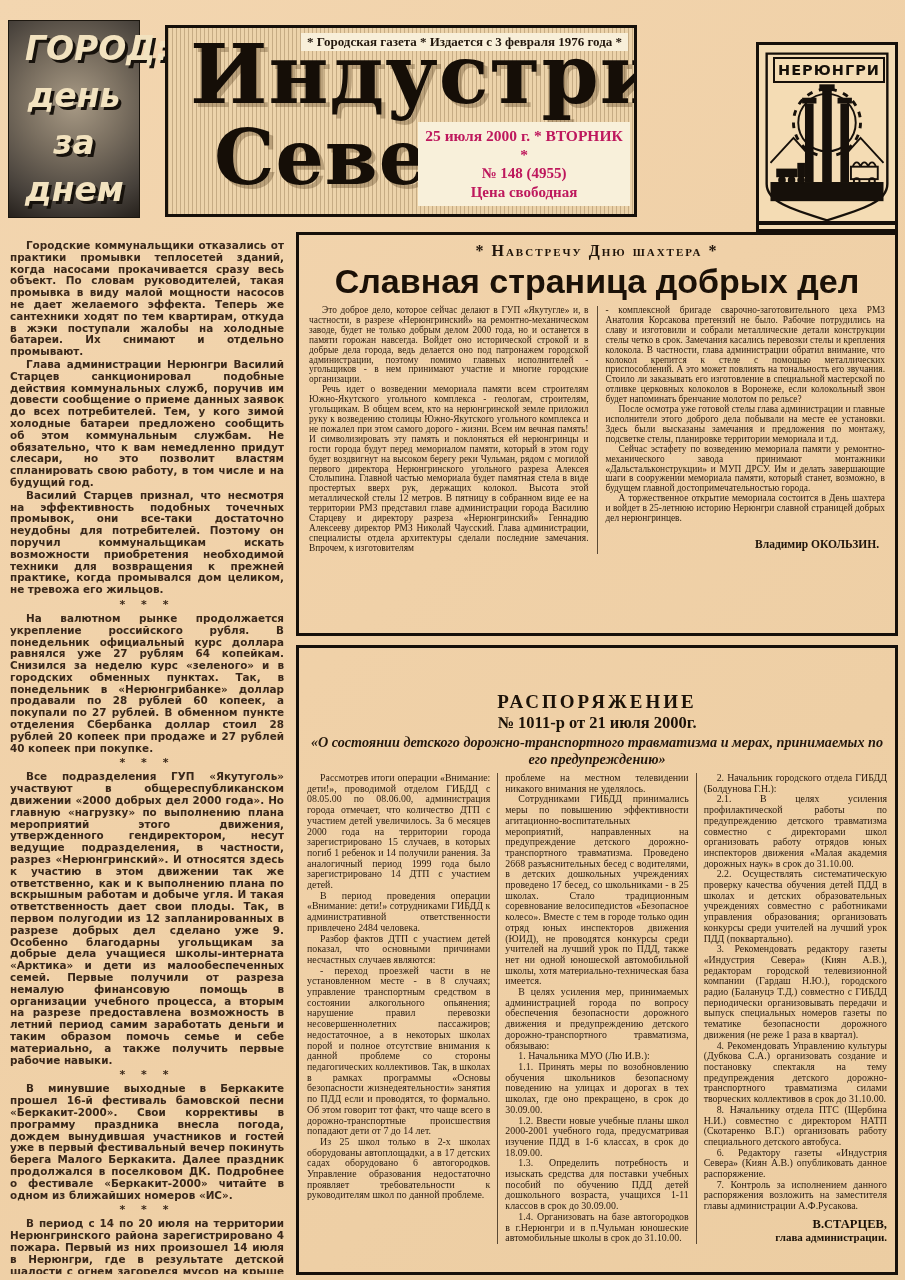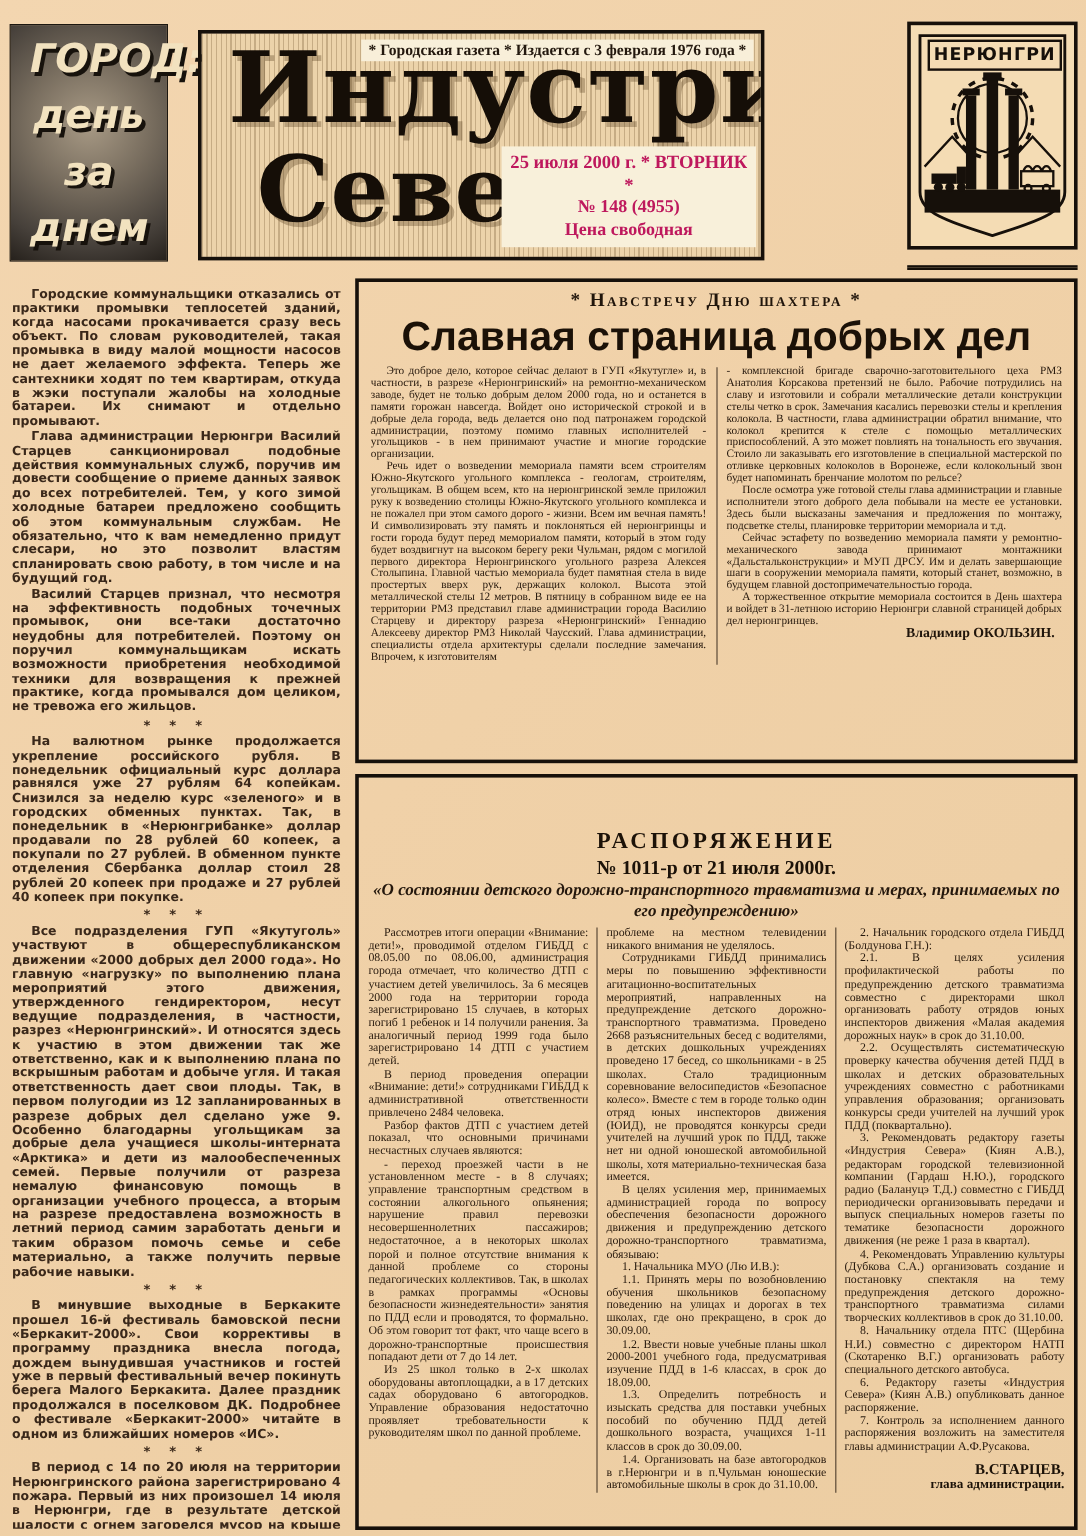--- a/index.html
+++ b/index.html
@@ -31,21 +31,21 @@
   .mast-title2{position:absolute;left:46px;top:88px;
            font-family:"DejaVu Serif",serif;font-weight:bold;font-size:76px;line-height:84px;
            color:#150e07;letter-spacing:1px;text-shadow:4px 4px 0 rgba(70,45,15,0.30);white-space:nowrap;}
   .datebox{position:absolute;right:4px;bottom:8px;width:212px;background:#f8f0da;
            text-align:center;padding:4px 2px;box-sizing:border-box;color:#be185d;}
   .datebox .d1{font-weight:bold;font-size:15.5px;line-height:19px;}
   .datebox .d2{font-weight:bold;font-size:15px;line-height:19px;}
   .datebox .d3{font-weight:bold;font-size:15px;line-height:19px;}
 
   
-  .emblem{position:absolute;left:756px;top:18px;width:142px;height:190px;
+  .emblem{position:absolute;left:756px;top:42px;width:142px;height:190px;
           border:3px solid #16100a;box-sizing:border-box;background:#f4dcb4;}
   .emblem svg{display:block;width:100%;height:100%;}
   .emblem-city{position:absolute;left:14px;top:12px;width:108px;height:22px;
           border:2px solid #16100a;display:flex;align-items:center;justify-content:center;
           font-family:"DejaVu Sans",sans-serif;font-weight:bold;font-size:14.5px;letter-spacing:1px;color:#16100a;}
   .emblem-rule{position:absolute;left:756px;top:221px;width:142px;height:4px;
           border-top:2px solid #16100a;border-bottom:2px solid #16100a;box-sizing:border-box;}
 
   
   .news{position:absolute;left:10px;top:240px;width:274px;height:1034px;overflow:hidden;
@@ -60,21 +60,21 @@
   .kicker{text-align:center;font-weight:bold;font-variant:small-caps;font-size:16px;line-height:20px;
           letter-spacing:2px;color:#20150b;}
   .headline{text-align:center;font-family:"Liberation Sans",sans-serif;font-weight:bold;
           font-size:34px;line-height:38px;color:#1b1107;margin:1px 0 6px 0;}
   .art-cols{display:flex;}
   .art-col{flex:1;font-size:9.4px;line-height:9.9px;text-align:justify;color:#27190d;}
   .art-col.c1{padding-right:8px;border-right:1px solid rgba(40,28,16,0.75);}
   .art-col.c2{padding-left:8px;}
   .art-col p{margin:0;text-indent:13px;}
   .art-col p.noind{text-indent:0;}
-  .byline{text-align:right;font-weight:bold;font-size:11.5px;margin-top:0;padding-right:6px;color:#20150b;}
+  .byline{text-align:right;font-weight:bold;font-size:11.5px;margin-top:16px;padding-right:6px;color:#20150b;}
 
   
   .decree{position:absolute;left:296px;top:645px;width:602px;height:630px;
           border:3px solid #16100a;box-sizing:border-box;padding:5px 8px;overflow:hidden;}
   .decree-title{text-align:center;font-weight:bold;font-size:19px;line-height:22px;letter-spacing:3px;color:#1c1208;margin-top:38px;}
   .decree-number{text-align:center;font-weight:bold;font-size:16.5px;line-height:20px;color:#1c1208;}
   .decree-quote{text-align:center;font-weight:bold;font-style:italic;font-size:14.2px;line-height:16.5px;
           color:#24170c;margin:1px 0 6px 0;}
   .dec-cols{display:flex;}
   .dec-col{flex:1;font-size:9.9px;line-height:10.7px;text-align:justify;color:#27190d;}
@@ -164,21 +164,21 @@
     <div class="headline">Славная страница добрых дел</div>
     <div class="art-cols">
       <div class="art-col c1">
         <p>Это доброе дело, которое сейчас делают в ГУП «Якутугле» и, в частности, в разрезе «Нерюнгринский» на ремонтно-механическом заводе, будет не только добрым делом 2000 года, но и останется в памяти горожан навсегда. Войдет оно исторической строкой и в добрые дела города, ведь делается оно под патронажем городской администрации, поэтому помимо главных исполнителей - угольщиков - в нем принимают участие и многие городские организации.</p>
         <p>Речь идет о возведении мемориала памяти всем строителям Южно-Якутского угольного комплекса - геологам, строителям, угольщикам. В общем всем, кто на нерюнгринской земле приложил руку к возведению столицы Южно-Якутского угольного комплекса и не пожалел при этом самого дорого - жизни. Всем им вечная память! И символизировать эту память и поклоняться ей нерюнгринцы и гости города будут перед мемориалом памяти, который в этом году будет воздвигнут на высоком берегу реки Чульман, рядом с могилой первого директора Нерюнгринского угольного разреза Алексея Столыпина. Главной частью мемориала будет памятная стела в виде простертых вверх рук, держащих колокол. Высота этой металлической стелы 12 метров. В пятницу в собранном виде ее на территории РМЗ представил главе администрации города Василию Старцеву и директору разреза «Нерюнгринский» Геннадию Алексееву директор РМЗ Николай Чаусский. Глава администрации, специалисты отдела архитектуры сделали последние замечания. Впрочем, к изготовителям</p>
       </div>
       <div class="art-col c2">
         <p class="noind">- комплексной бригаде сварочно-заготовительного цеха РМЗ Анатолия Корсакова претензий не было. Рабочие потрудились на славу и изготовили и собрали металлические детали конструкции стелы четко в срок. Замечания касались перевозки стелы и крепления колокола. В частности, глава администрации обратил внимание, что колокол крепится к стеле с помощью металлических приспособлений. А это может повлиять на тональность его звучания. Стоило ли заказывать его изготовление в специальной мастерской по отливке церковных колоколов в Воронеже, если колокольный звон будет напоминать бренчание молотом по рельсе?</p>
         <p>После осмотра уже готовой стелы глава администрации и главные исполнители этого доброго дела побывали на месте ее установки. Здесь были высказаны замечания и предложения по монтажу, подсветке стелы, планировке территории мемориала и т.д.</p>
         <p>Сейчас эстафету по возведению мемориала памяти у ремонтно-механического завода принимают монтажники «Дальстальконструкции» и МУП ДРСУ. Им и делать завершающие шаги в сооружении мемориала памяти, который станет, возможно, в будущем главной достопримечательностью города.</p>
-        <p>А торжественное открытие мемориала состоится в День шахтера и войдет в 31-летнюю историю Нерюнгри славной страницей добрых дел нерюнгринцев.</p>
+        <p>А торжественное открытие мемориала состоится в День шахтера и войдет в 25-летнюю историю Нерюнгри славной страницей добрых дел нерюнгринцев.</p>
         <div class="byline">Владимир ОКОЛЬЗИН.</div>
       </div>
     </div>
   </div>
 
   <div class="decree">
     <div class="decree-title">РАСПОРЯЖЕНИЕ</div>
     <div class="decree-number">№ 1011-р от 21 июля 2000г.</div>
     <div class="decree-quote">«О состоянии детского дорожно-транспортного травматизма и мерах, принимаемых по его предупреждению»</div>
     <div class="dec-cols">

